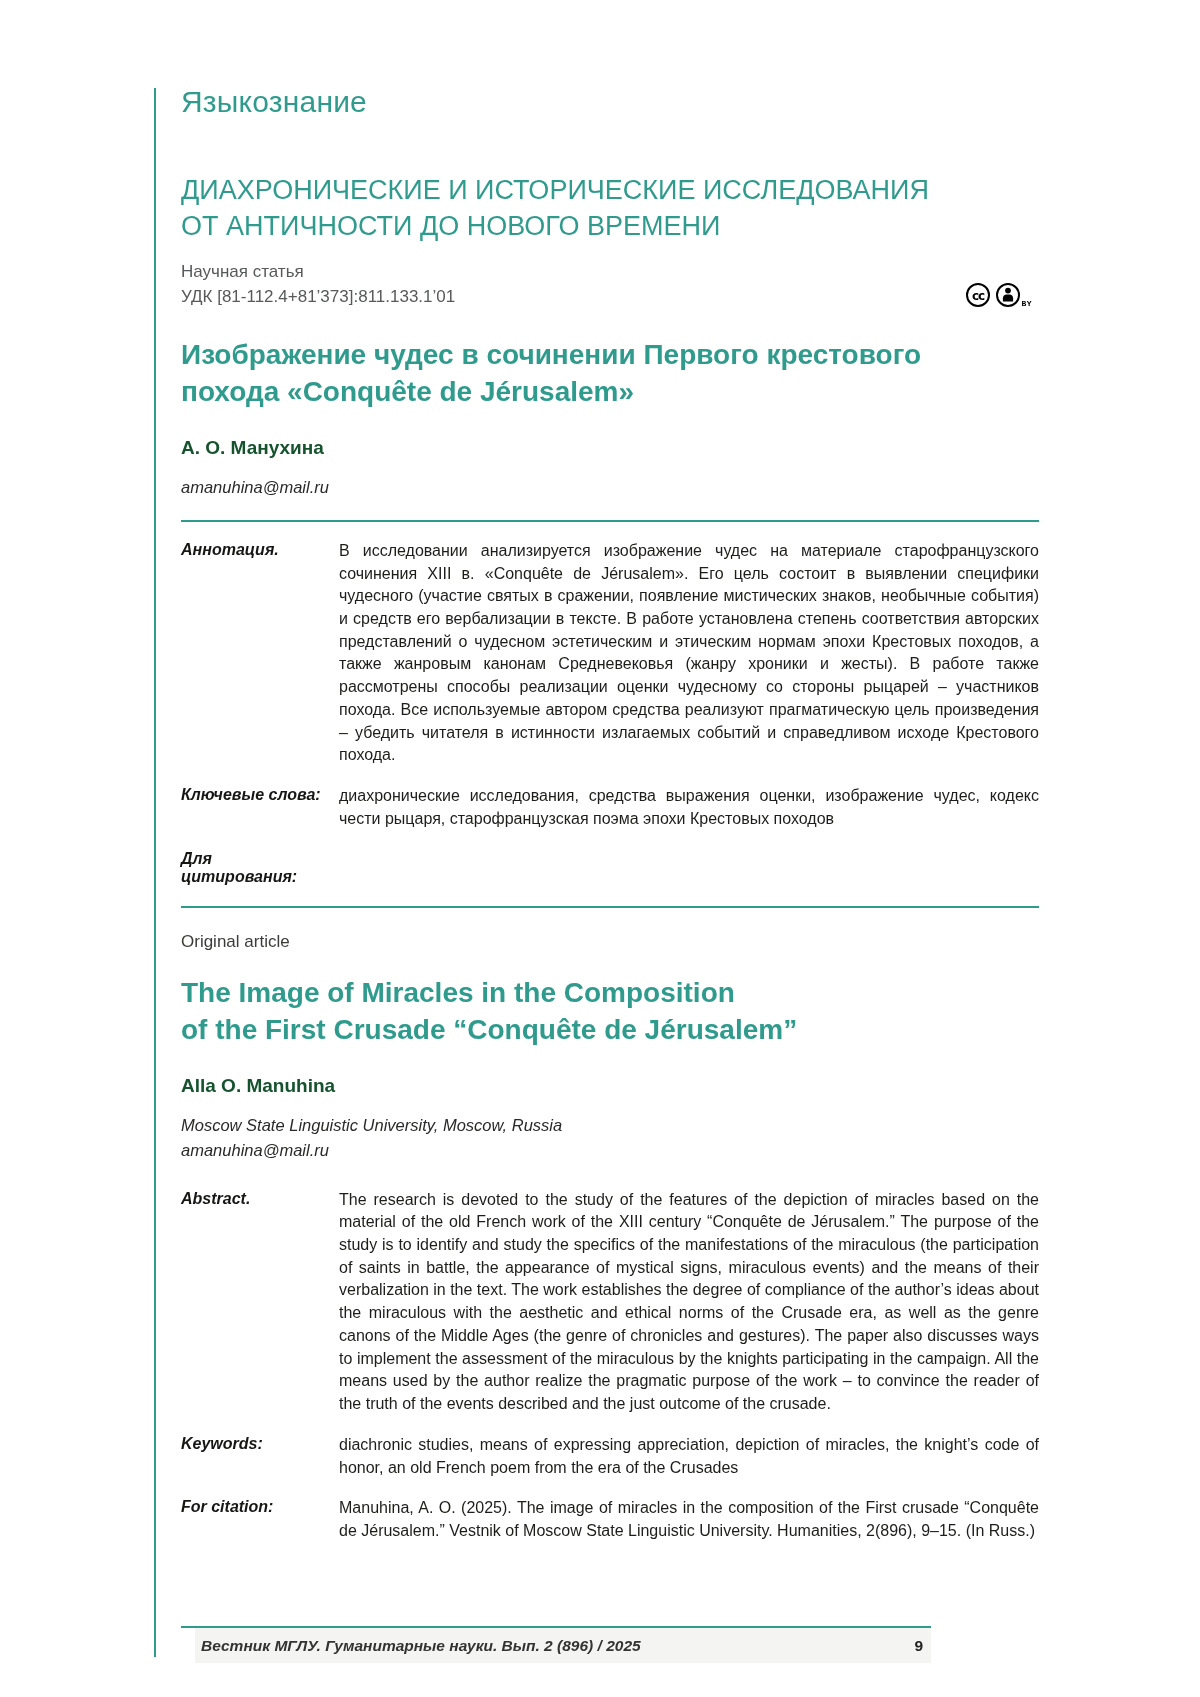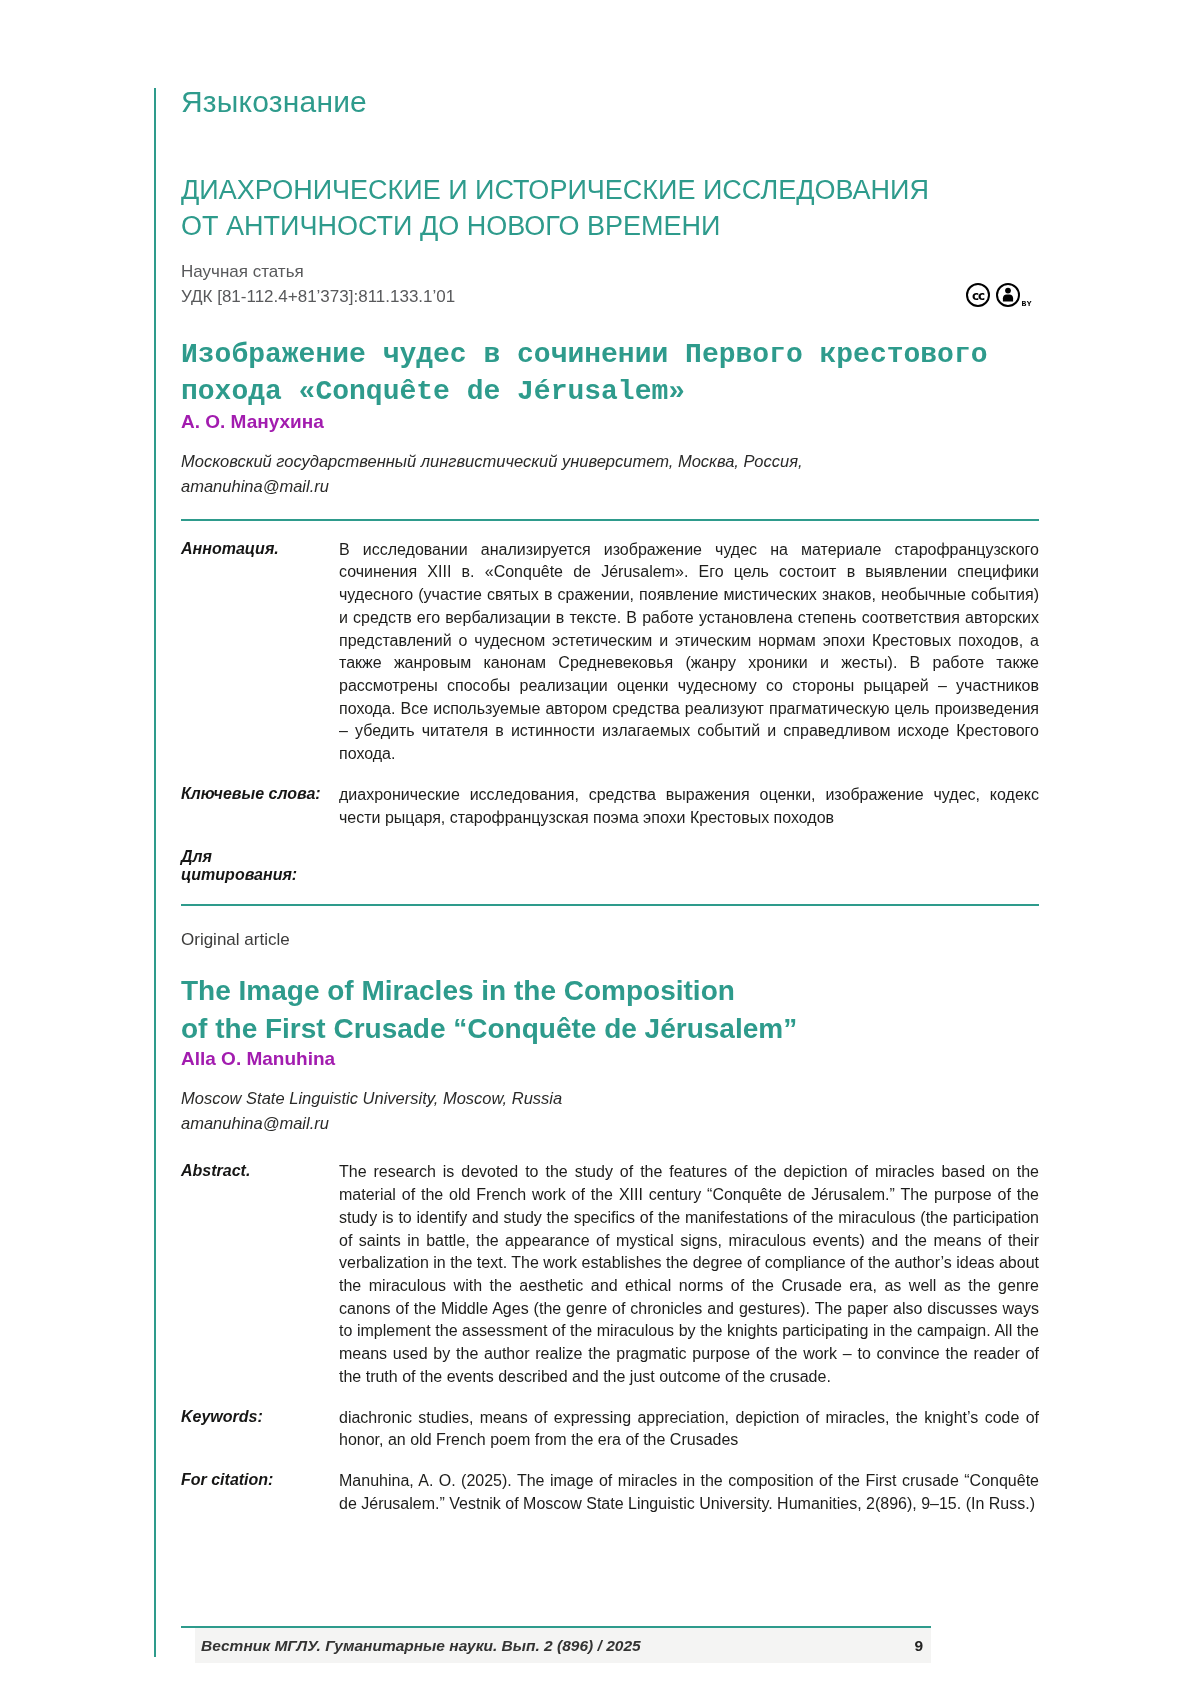--- a/index.html
+++ b/index.html
@@ -73,26 +73,26 @@
     margin-right:7px;
     letter-spacing:.5px;
     font-family:Liberation Mono, monospace;
   }
   .ru-title{
     margin-top:26px;
     font-size:28px;
     line-height:1.35;
     font-weight:700;
     color:var(--teal);
-    font-family:Liberation Mono, monospace;
   }
   .author{
+    margin-top:26px;
     font-size:19px;
     font-weight:700;
-    color:#a21caf;
+    color:#14532d;
   }
   .affiliation{
     margin-top:16px;
     font-size:16.5px;
     font-style:italic;
     line-height:1.5;
     color:#2a2a29;
   }
   .rule{
     border:none;
@@ -196,21 +196,20 @@
     </div>
 
     <div class="ru-title">
       <div>Изображение чудес в сочинении Первого крестового</div>
       <div>похода «Conquête de Jérusalem»</div>
     </div>
 
     <div class="author">А. О. Манухина</div>
 
     <div class="affiliation">
-      <div>Московский государственный лингвистический университет, Москва, Россия,</div>
       <div>amanuhina@mail.ru</div>
     </div>
 
     <hr class="rule">
 
     <div class="kv">
       <div class="label">Аннотация.</div>
       <div class="value">В исследовании анализируется изображение чудес на материале старофранцузского сочинения XIII в. «Conquête de Jérusalem». Его цель состоит в выявлении специфики чудесного (участие святых в сражении, появление мистических знаков, необычные события) и средств его вербализации в тексте. В работе установлена степень соответствия авторских представлений о чудесном эстетическим и этическим нормам эпохи Крестовых походов, а также жанровым канонам Средневековья (жанру хроники и жесты). В работе также рассмотрены способы реализации оценки чудесному со стороны рыцарей – участников похода. Все используемые автором средства реализуют прагматическую цель произведения – убедить читателя в истинности излагаемых событий и справедливом исходе Крестового похода.</div>
     </div>
 

